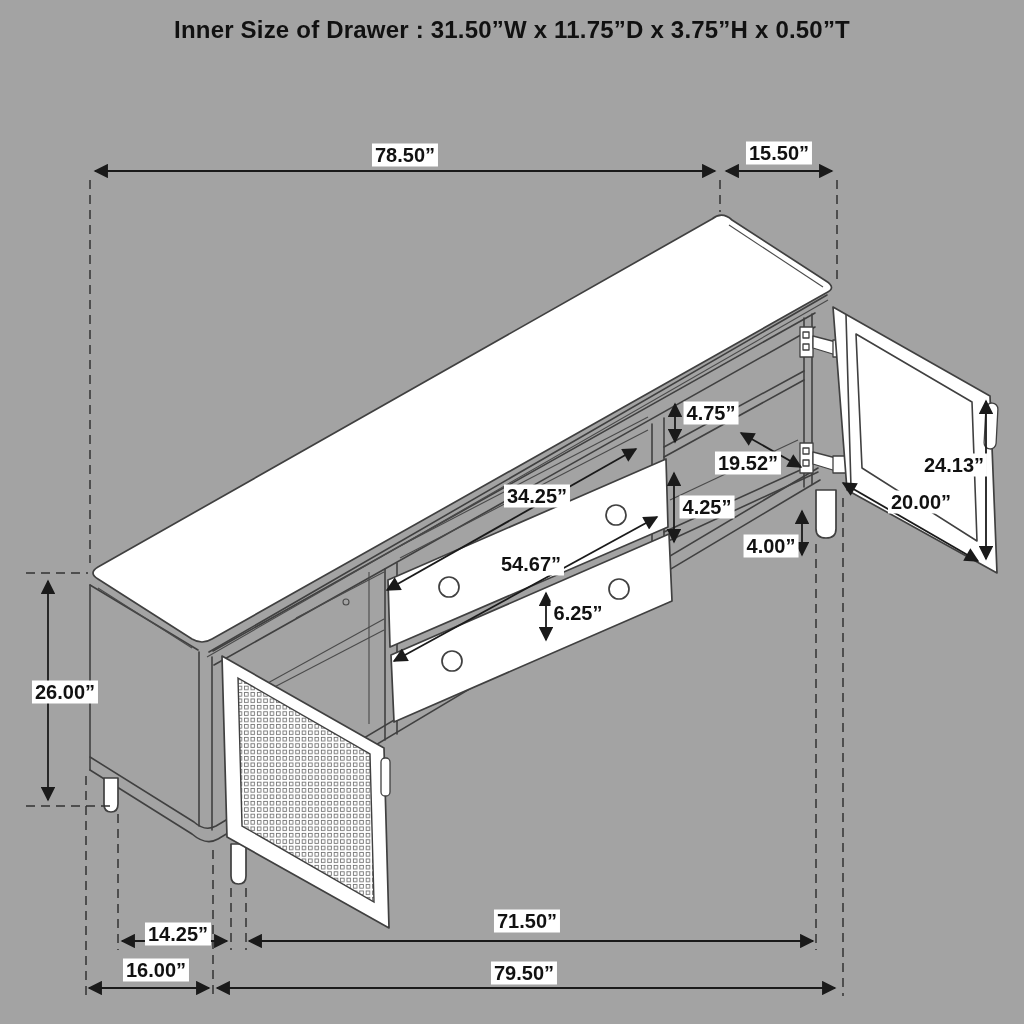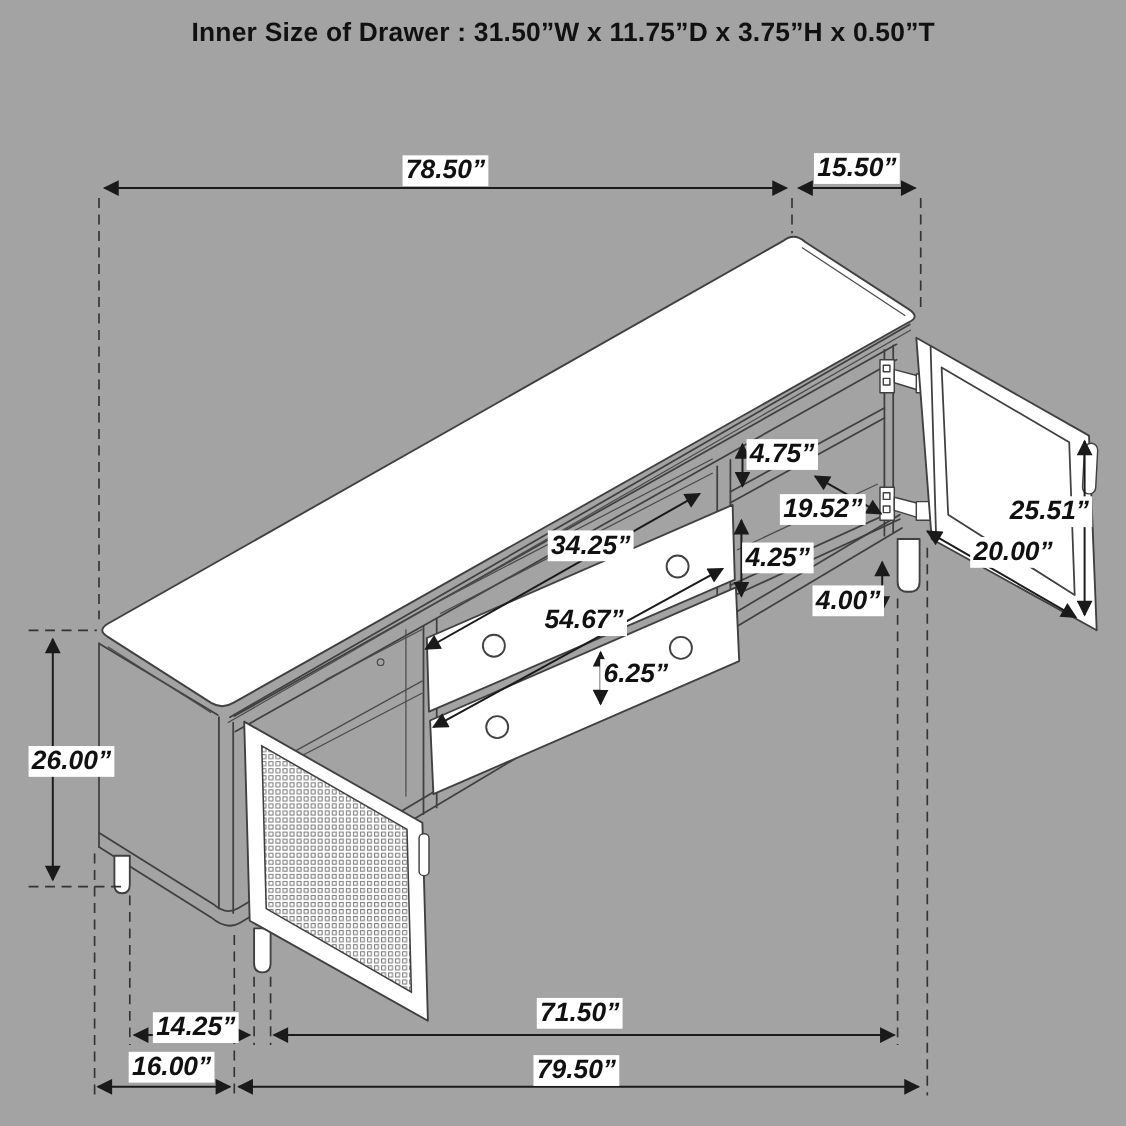--- a/index.html
+++ b/index.html
@@ -1,22 +1,22 @@
 <!DOCTYPE html>
 <html><head>
 <meta charset="utf-8">
 <style>
   html,body{margin:0;padding:0;background:#ffffff;}
   .stage{position:relative;width:1024px;height:1024px;background:#a3a3a3;overflow:hidden;
          font-family:"Liberation Sans",sans-serif;}
   .stage svg{position:absolute;left:0;top:0;}
   .title{position:absolute;left:0;top:16px;width:100%;text-align:center;
          font-size:24px;font-weight:bold;color:#111;letter-spacing:0.2px;}
-  .dim{position:absolute;transform:translate(-50%,-50%);font-size:24px;font-weight:bold;
-       color:#111;background:#ffffff;padding:0 3px;white-space:nowrap;line-height:1.15;font-style:italic;}
+  .dim{position:absolute;transform:translate(-50%,-50%);font-size:20px;font-weight:bold;
+       color:#111;background:#ffffff;padding:0 3px;white-space:nowrap;line-height:1.15;}
   
   .ln{fill:none;stroke:#404040;stroke-width:1.6;stroke-linejoin:round;stroke-linecap:round;}
   .thin{fill:none;stroke:#4a4a4a;stroke-width:1.1;}
   .wh{fill:#ffffff;stroke:#404040;stroke-width:1.7;stroke-linejoin:round;}
   .whl{fill:#ffffff;stroke:#404040;stroke-width:1.3;stroke-linejoin:round;}
   .dash{fill:none;stroke:#333;stroke-width:1.5;stroke-dasharray:9 6;}
   .dim-line{fill:none;stroke:#1a1a1a;stroke-width:1.8;}
 </style>
 </head>
 <body>
@@ -167,21 +167,21 @@
     </g>
   </svg>
 
   <div class="dim" style="left:405px;top:155px;">78.50”</div>
   <div class="dim" style="left:779px;top:153px;">15.50”</div>
   <div class="dim" style="left:53px;top:692px;margin-left:12px;">26.00”</div>
   <div class="dim" style="left:711px;top:413px;">4.75”</div>
   <div class="dim" style="left:748px;top:463px;">19.52”</div>
   <div class="dim" style="left:707px;top:507px;">4.25”</div>
   <div class="dim" style="left:771px;top:546px;">4.00”</div>
-  <div class="dim" style="left:954px;top:465px;">25.51”</div>
+  <div class="dim" style="left:954px;top:465px;">24.13”</div>
   <div class="dim" style="left:921px;top:502px;">20.00”</div>
   <div class="dim" style="left:537px;top:496px;">34.25”</div>
   <div class="dim" style="left:531px;top:564px;">54.67”</div>
   <div class="dim" style="left:578px;top:613px;">6.25”</div>
   <div class="dim" style="left:178px;top:923px;margin-top:11px;">14.25”</div>
   <div class="dim" style="left:527px;top:921px;">71.50”</div>
   <div class="dim" style="left:156px;top:970px;">16.00”</div>
   <div class="dim" style="left:524px;top:973px;">79.50”</div>
 
 </div>

